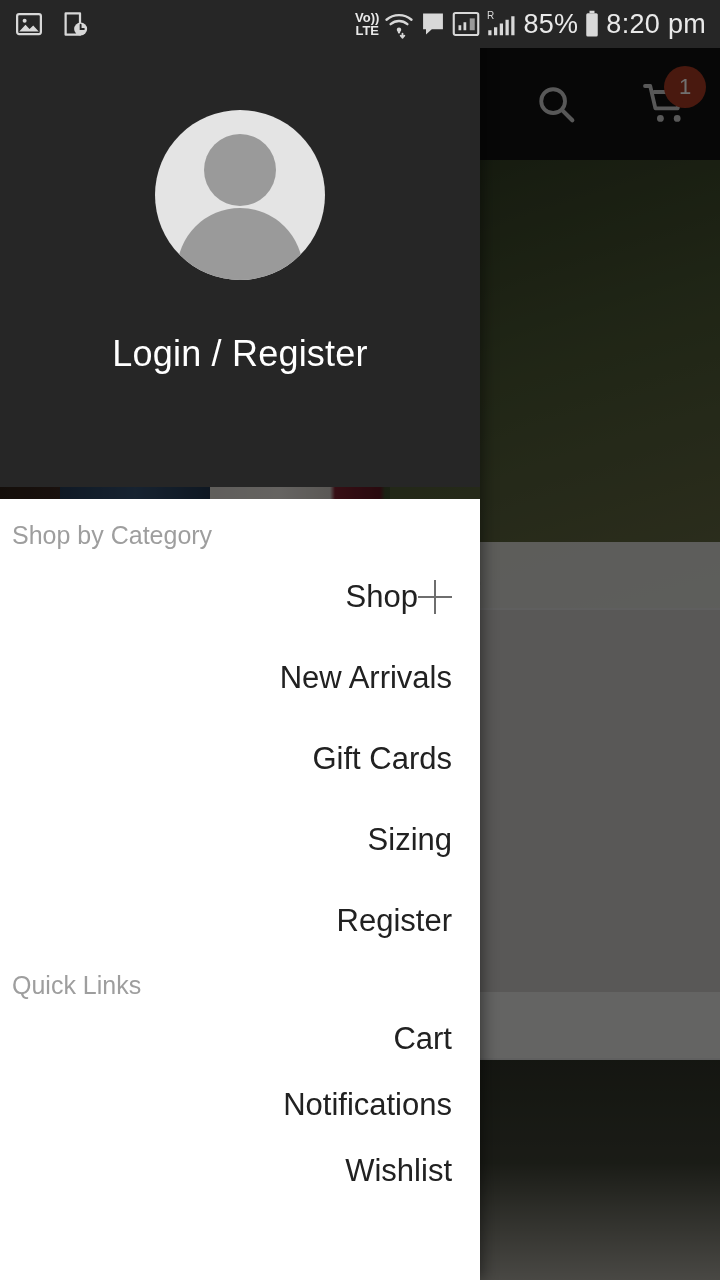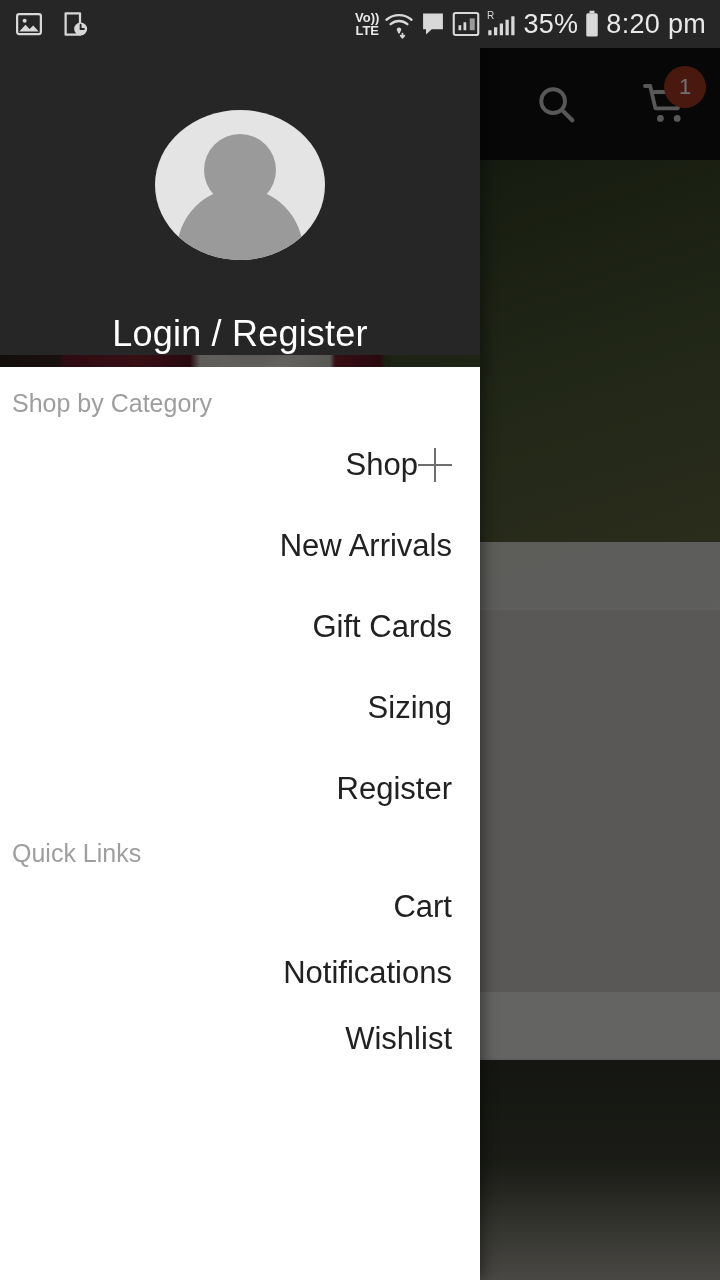--- a/index.html
+++ b/index.html
@@ -106,21 +106,21 @@
   .sb-right { margin-left:auto; display:flex; align-items:center; gap:4px; }
   .sb-text { color:#e9e9e9; font-size:27px; letter-spacing:.3px; }
   .volte { color:#e9e9e9; font-size:13px; line-height:13px; text-align:center; font-weight:bold; }
 
   
   #drawer {
     position:absolute; left:0; top:0; width:480px; height:1280px; z-index:20;
     display:flex; flex-direction:column; box-shadow:3px 0 14px rgba(0,0,0,.45);
   }
   .drawer-header {
-    height:355px; background:#262626; display:flex; flex-direction:column;
+    height:487px; background:#262626; display:flex; flex-direction:column;
     align-items:center; justify-content:flex-start; padding-top:110px; flex:0 0 auto;
   }
   .avatar { width:170px; height:170px; border-radius:50%; background:#e4e4e4; position:relative; overflow:hidden; }
   .avatar .head { position:absolute; left:50%; top:24px; transform:translateX(-50%); width:72px; height:72px; border-radius:50%; background:#9a9a9a; }
   .avatar .body { position:absolute; left:50%; bottom:-28px; transform:translateX(-50%); width:126px; height:100px; border-radius:63px 63px 0 0; background:#9a9a9a; }
   .login-text { margin-top:53px; color:#ffffff; font-size:36px; letter-spacing:.2px; }
 
   .drawer-body { flex:1 1 auto; background:#ffffff; overflow:hidden; padding-top:12px;margin-top:12px; }
   .section-label { color:#9e9e9e; font-size:25px; padding:10px 0 6px 12px; }
   .menu-row {
@@ -271,21 +271,21 @@
       </svg>
       <svg width="30" height="30" viewBox="0 0 24 24">
         <rect x="2.2" y="3.2" width="19.6" height="17.6" rx="1.4" fill="none" stroke="#d8d8d8" stroke-width="1.7"></rect>
         <path d="M6 17v-4h2.2v4zM10 17v-6.5h2.2V17z" fill="#d8d8d8"></path>
         <path d="M15 17V7.5h4V17z" fill="#9a9a9a"></path>
       </svg>
       <svg width="34" height="30" viewBox="0 0 26 24">
         <text x="1" y="8" font-family="Liberation Sans, sans-serif" font-size="8" fill="#d8d8d8">R</text>
         <path d="M2 21v-4h2.6v4zM6.6 21v-6.5h2.6V21zM11.2 21v-9.5h2.6V21zM15.8 21V8.5h2.6V21zM20.4 21V5.8H23V21z" fill="#d8d8d8"></path>
       </svg>
-      <span class="sb-text">35%</span>
+      <span class="sb-text">85%</span>
       <svg width="20" height="30" viewBox="0 0 12 24">
         <rect x="4" y="1.4" width="4" height="2" fill="#d8d8d8"></rect>
         <rect x="1.4" y="3.4" width="9.2" height="18.6" rx="1.2" fill="#d8d8d8"></rect>
       </svg>
       <span class="sb-text">8:20 pm</span>
     </div>
   </div>
 
 </div>
 

